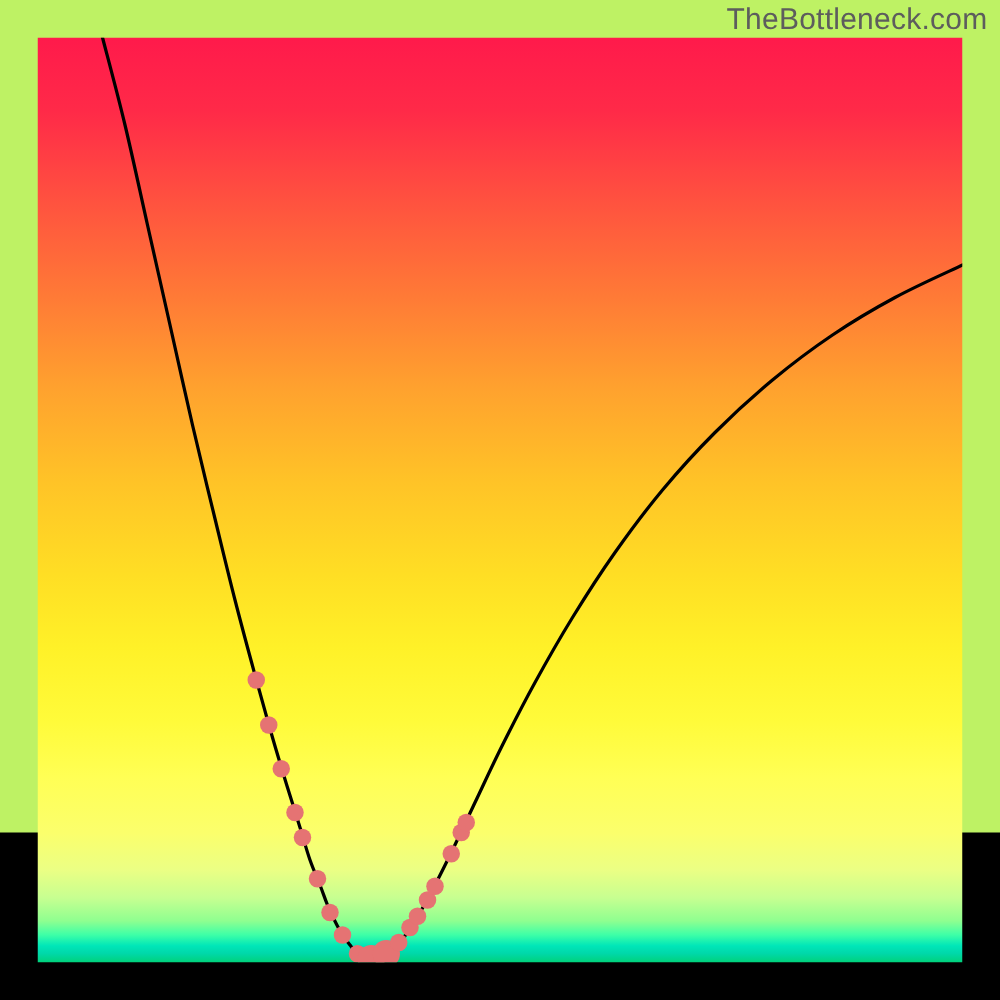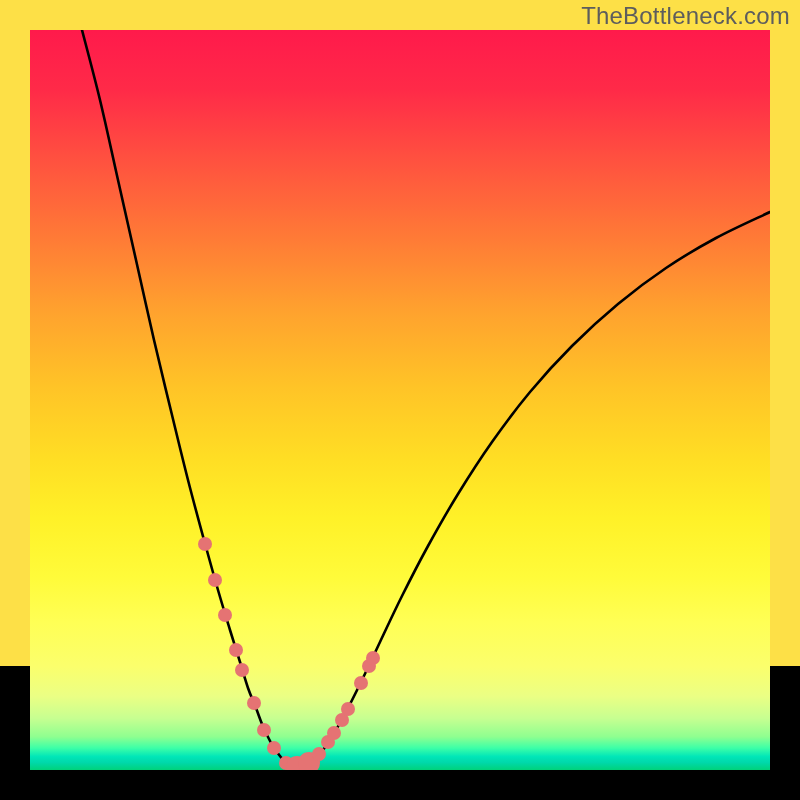--- a/index.html
+++ b/index.html
@@ -8,21 +8,21 @@
     width: 800px;
     height: 800px;
     overflow: hidden;
     background: #000;
     font-family: Arial, Helvetica, sans-serif;
   }
   .frame {
     position: relative;
     width: 800px;
     height: 666px;
-    background: #fde047;
+    background: #bef264;
   }
   .plot {
     position: absolute;
     left: 30px;
     top: 30px;
     width: 740px;
     height: 740px;
     overflow: hidden;
   }
   .gradient {

